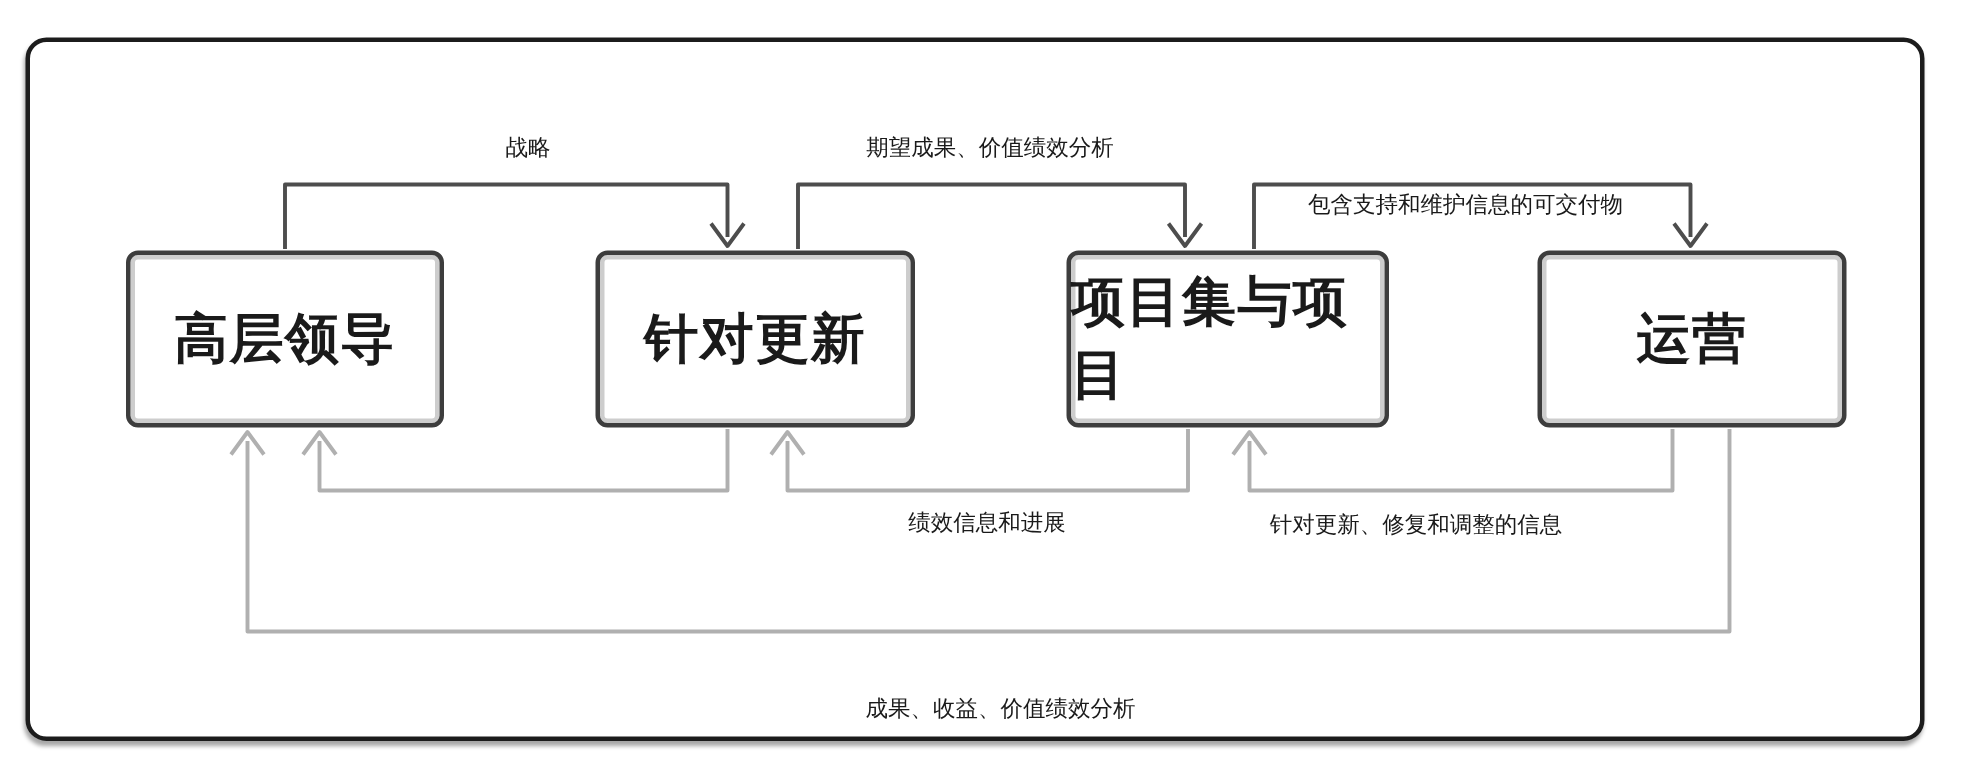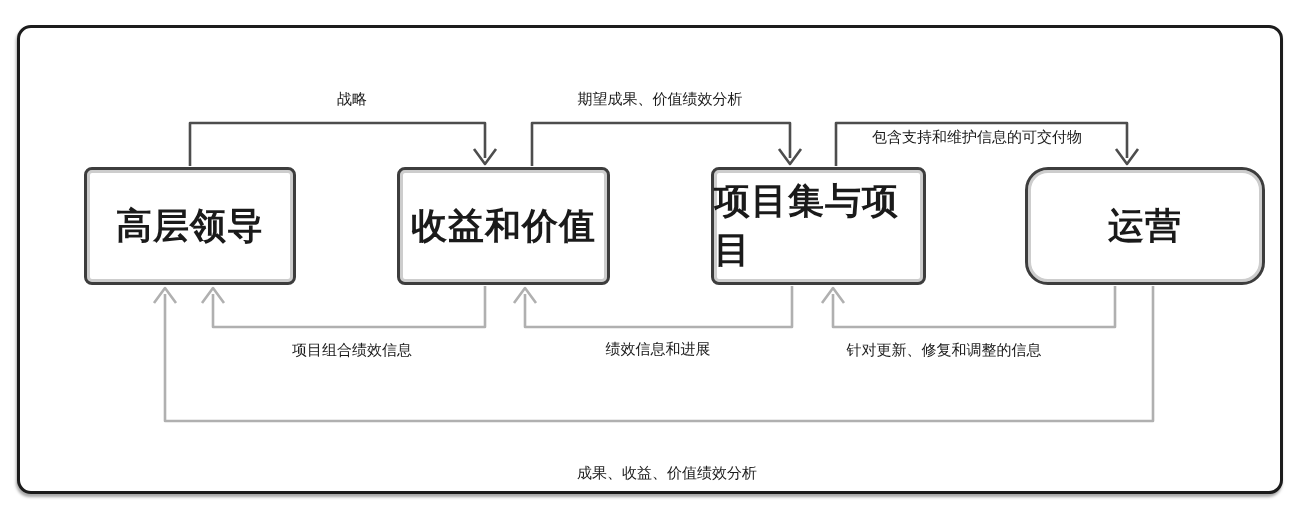--- a/index.html
+++ b/index.html
@@ -46,21 +46,21 @@
     align-items: center;
     justify-content: center;
     font-size: 36px;
     font-weight: bold;
     color: #1a1a1a;
     letter-spacing: 1px;
   }
   .box-1 { left: 84px;  width: 212px; }
   .box-2 { left: 397px; width: 213px; }
   .box-3 { left: 711px; width: 215px; }
-  .box-4 { left: 1025px; width: 240px; border-radius: 23px; }
+  .box-4 { left: 1025px; width: 206px; }
   .flow-label {
     position: absolute;
     transform: translate(-50%, -50%);
     font-size: 15px;
     color: #1a1a1a;
     white-space: nowrap;
   }
   .lbl-f1 { left: 352px; top: 99px; }
   .lbl-f2 { left: 660px; top: 99px; }
   .lbl-f3 { left: 977px; top: 99px; margin-top: 38px; }
@@ -98,30 +98,29 @@
       <path class="fbk-line" d="M822 303 L833 288 L844 303"></path>
       <path class="fbk-line" d="M1153 286 V421 H165 V294"></path>
       <path class="fbk-line" d="M154 303 L165 288 L176 303"></path>
     </g>
   </svg>
 
   <div class="node-box box-1">
     <span>高层领导</span>
   </div>
   <div class="node-box box-2">
-    <span>收益和价值</span>
+    <span>针对更新</span>
   </div>
   <div class="node-box box-3">
     <span>项目集与项目</span>
   </div>
   <div class="node-box box-4">
     <span>运营</span>
   </div>
 
   <div class="flow-label lbl-f1">战略</div>
   <div class="flow-label lbl-f2">期望成果、价值绩效分析</div>
   <div class="flow-label lbl-f3">包含支持和维护信息的可交付物</div>
-  <div class="flow-label lbl-b1">项目组合绩效信息</div>
   <div class="flow-label lbl-b2">绩效信息和进展</div>
   <div class="flow-label lbl-b3">针对更新、修复和调整的信息</div>
   <div class="flow-label lbl-b4">成果、收益、价值绩效分析</div>
 
 </div>
 
 </body></html>

